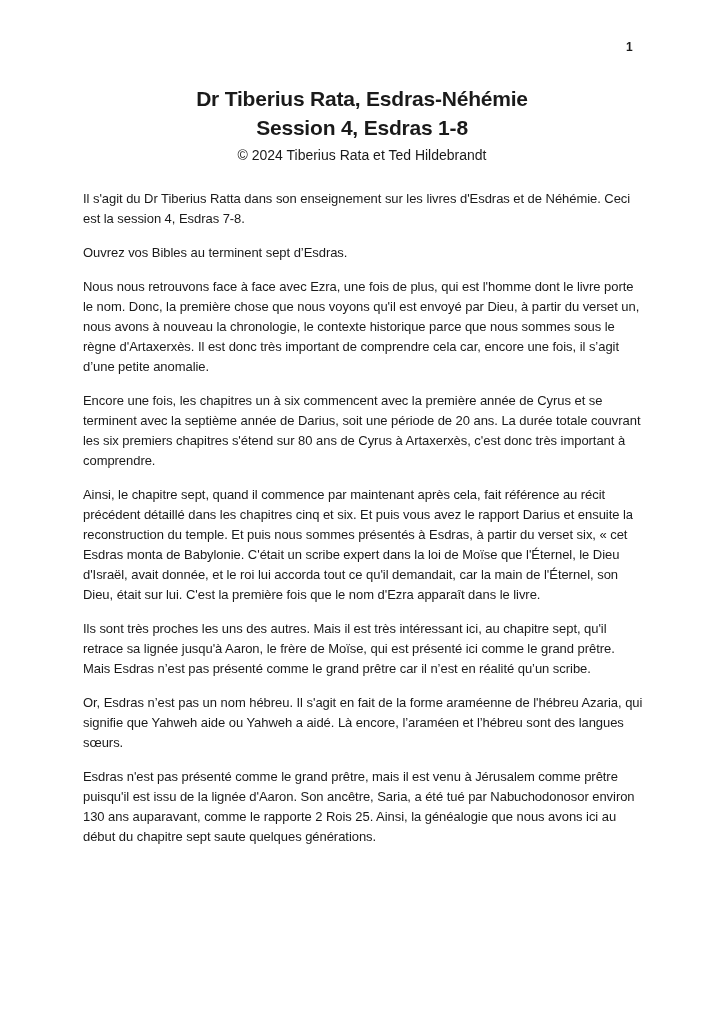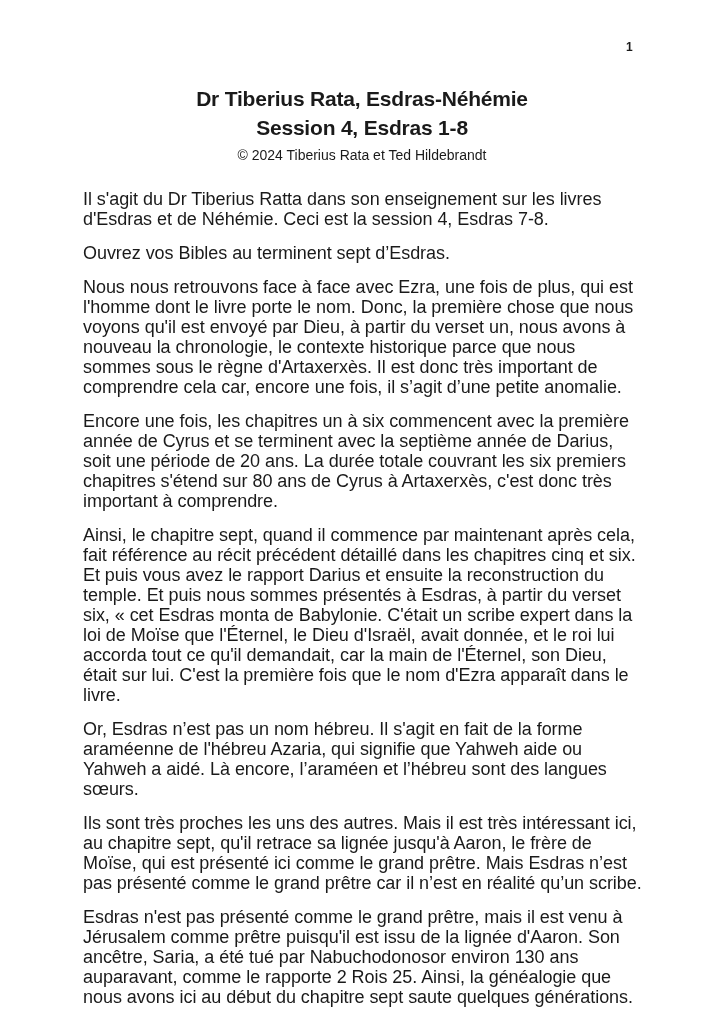--- a/index.html
+++ b/index.html
@@ -35,21 +35,21 @@
     letter-spacing: -0.2px;
   }
   .doc-copyright {
     font-size: 14px;
     line-height: 20px;
     margin-top: 3px;
   }
   .doc-body {
     margin: 24px 0 0 83px;
     width: 560px;
-    font-size: 18px;
+    font-size: 13px;
     line-height: 20px;
     letter-spacing: -0.05px;
     text-align: left;
   }
   .doc-body p {
     margin: 0 0 14px 0;
   }
 </style>
 </head>
 <body>
@@ -63,18 +63,18 @@
     <div class="doc-title">Session 4, Esdras 1-8</div>
     <div class="doc-copyright">© 2024 Tiberius Rata et Ted Hildebrandt</div>
   </div>
 
   <div class="doc-body">
     <p>Il s'agit du Dr Tiberius Ratta dans son enseignement sur les livres d'Esdras et de Néhémie. Ceci est la session 4, Esdras 7-8.</p>
     <p>Ouvrez vos Bibles au terminent sept d’Esdras.</p>
     <p>Nous nous retrouvons face à face avec Ezra, une fois de plus, qui est l'homme dont le livre porte le nom. Donc, la première chose que nous voyons qu'il est envoyé par Dieu, à partir du verset un, nous avons à nouveau la chronologie, le contexte historique parce que nous sommes sous le règne d'Artaxerxès. Il est donc très important de comprendre cela car, encore une fois, il s’agit d’une petite anomalie.</p>
     <p>Encore une fois, les chapitres un à six commencent avec la première année de Cyrus et se terminent avec la septième année de Darius, soit une période de 20 ans. La durée totale couvrant les six premiers chapitres s'étend sur 80 ans de Cyrus à Artaxerxès, c'est donc très important à comprendre.</p>
     <p>Ainsi, le chapitre sept, quand il commence par maintenant après cela, fait référence au récit précédent détaillé dans les chapitres cinq et six. Et puis vous avez le rapport Darius et ensuite la reconstruction du temple. Et puis nous sommes présentés à Esdras, à partir du verset six, « cet Esdras monta de Babylonie. C'était un scribe expert dans la loi de Moïse que l'Éternel, le Dieu d'Israël, avait donnée, et le roi lui accorda tout ce qu'il demandait, car la main de l'Éternel, son Dieu, était sur lui. C'est la première fois que le nom d'Ezra apparaît dans le livre.</p>
+    <p>Ils sont très proches les uns des autres. Mais il est très intéressant ici, au chapitre sept, qu'il retrace sa lignée jusqu'à Aaron, le frère de Moïse, qui est présenté ici comme le grand prêtre. Mais Esdras n’est pas présenté comme le grand prêtre car il n’est en réalité qu’un scribe.</p>
     <p>Or, Esdras n’est pas un nom hébreu. Il s'agit en fait de la forme araméenne de l'hébreu Azaria, qui signifie que Yahweh aide ou Yahweh a aidé. Là encore, l’araméen et l’hébreu sont des langues sœurs.</p>
-    <p>Ils sont très proches les uns des autres. Mais il est très intéressant ici, au chapitre sept, qu'il retrace sa lignée jusqu'à Aaron, le frère de Moïse, qui est présenté ici comme le grand prêtre. Mais Esdras n’est pas présenté comme le grand prêtre car il n’est en réalité qu’un scribe.</p>
     <p>Esdras n'est pas présenté comme le grand prêtre, mais il est venu à Jérusalem comme prêtre puisqu'il est issu de la lignée d'Aaron. Son ancêtre, Saria, a été tué par Nabuchodonosor environ 130 ans auparavant, comme le rapporte 2 Rois 25. Ainsi, la généalogie que nous avons ici au début du chapitre sept saute quelques générations.</p>
   </div>
 
 </div>
 
 </body></html>

